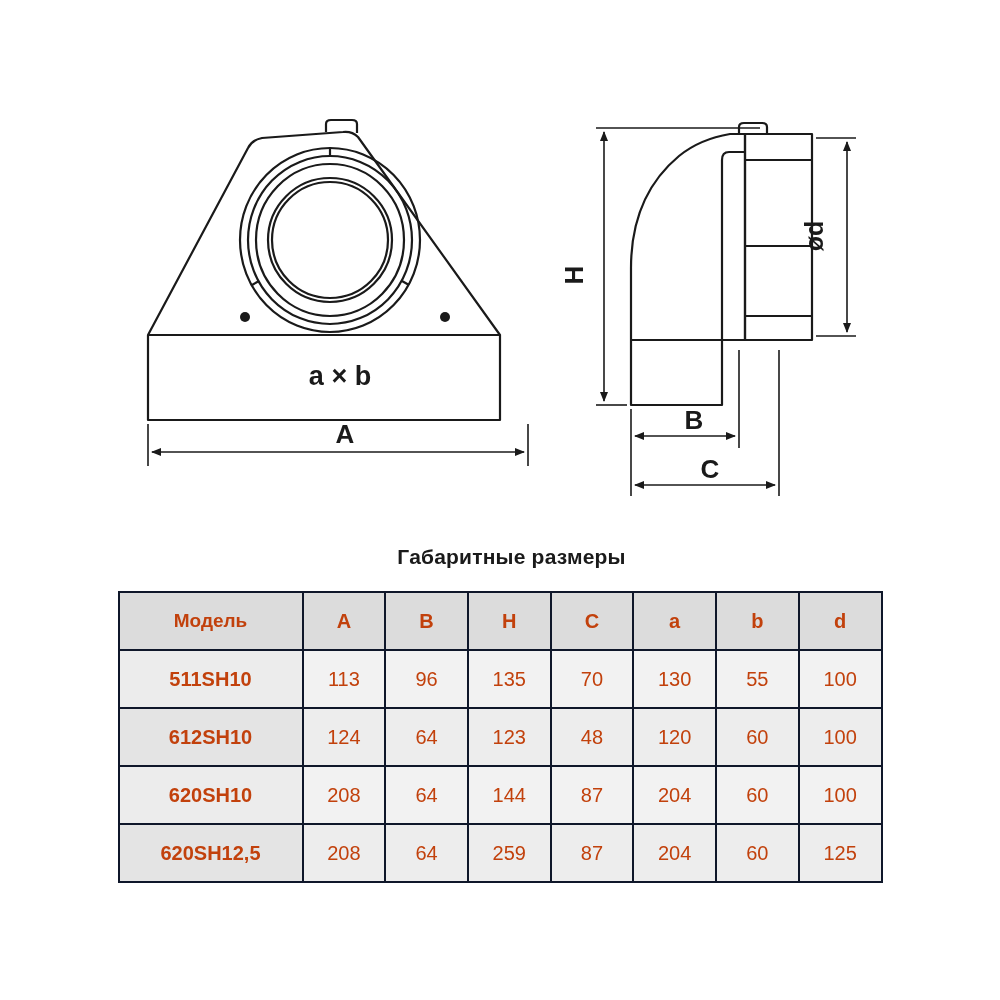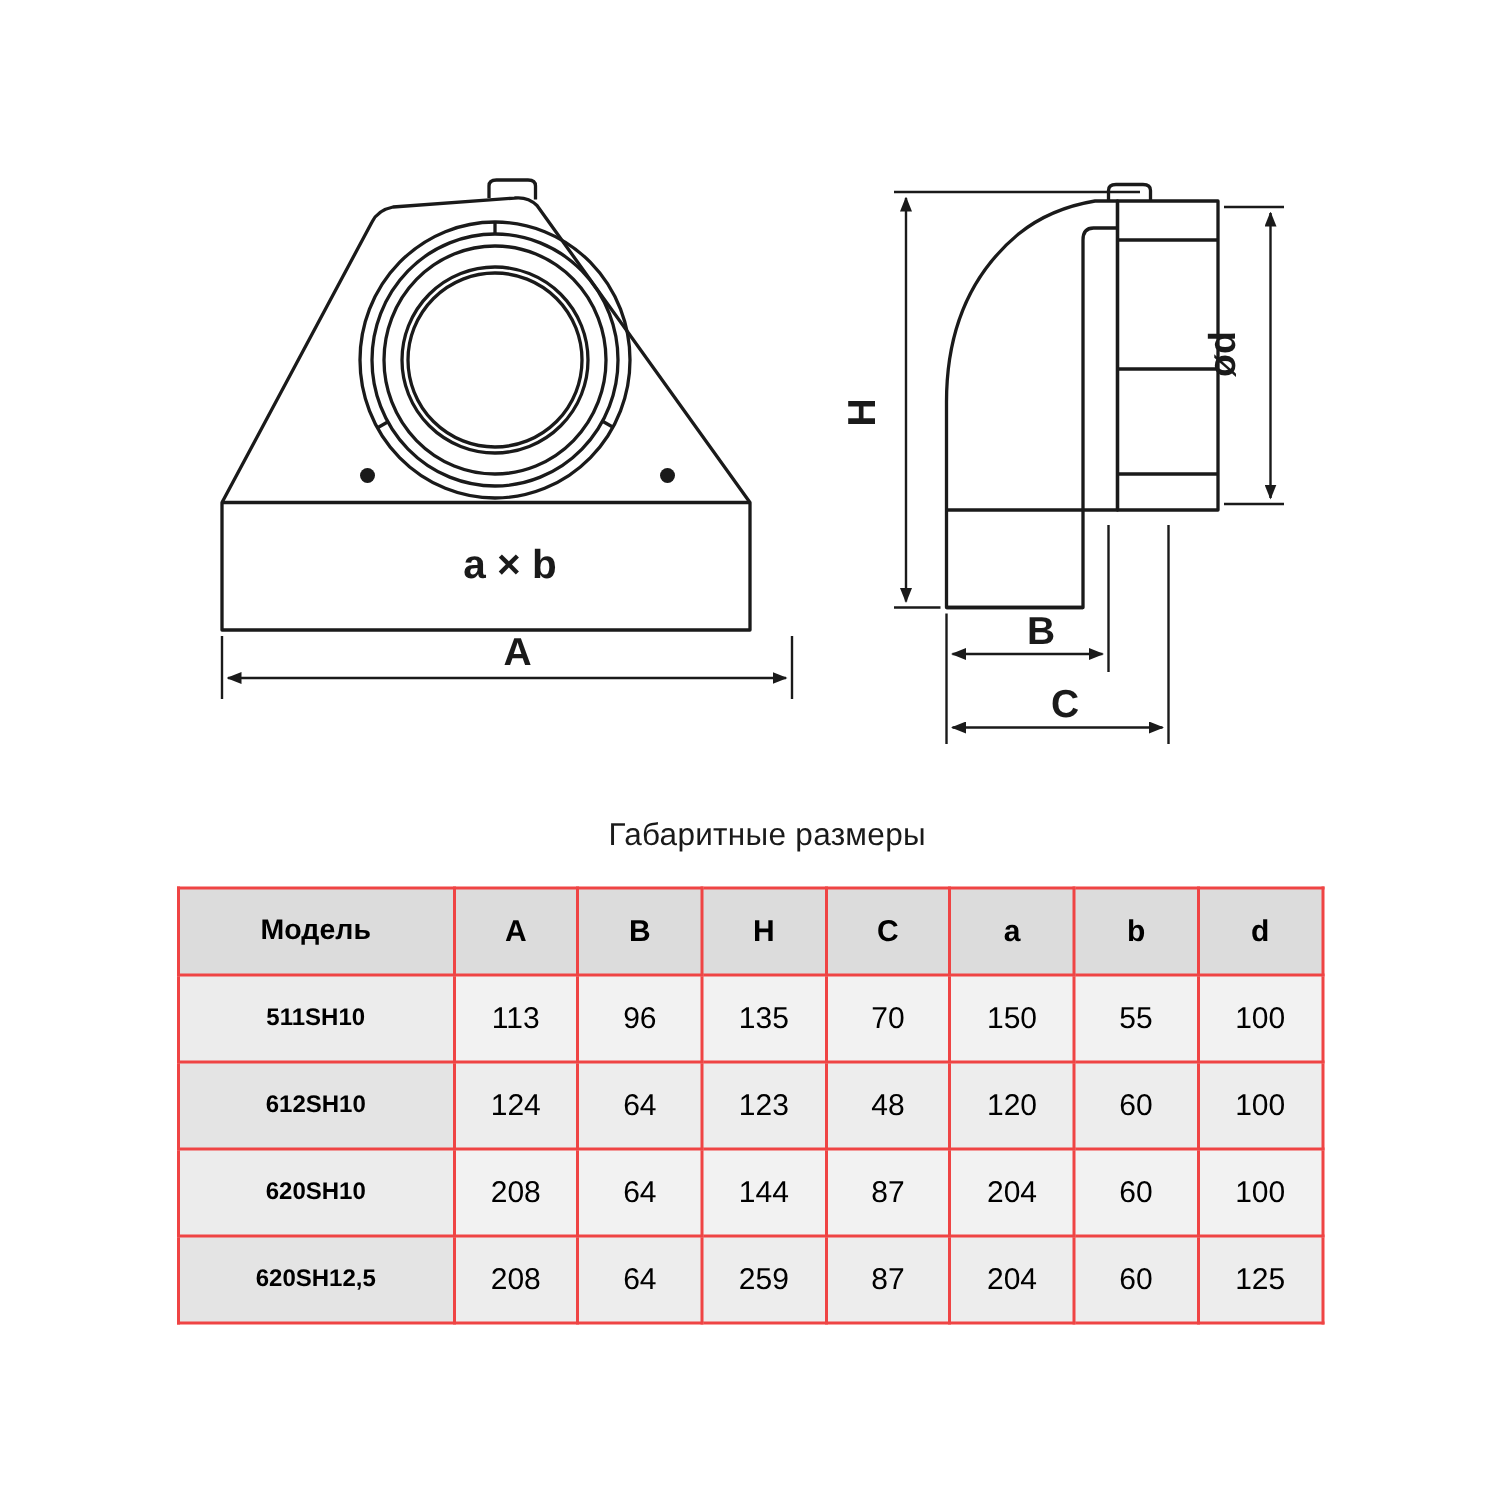--- a/index.html
+++ b/index.html
@@ -36,53 +36,53 @@
   
   .table-section {
     position: absolute;
     left: 0;
     top: 545px;
     width: 1000px;
   }
   .table-title {
     text-align: center;
     font-size: 21px;
-    font-weight: normal;
+    font-weight: bold;
     color: #1a1a1a;
     letter-spacing: 0.2px;
     margin-bottom: 22px;
     margin-left: 23px;
   }
   table.dims {
     border-collapse: collapse;
     margin: 0 auto;
     width: 765px;
     table-layout: fixed;
   }
   table.dims th,
   table.dims td {
-    border: 2px solid #ef4444;
+    border: 2px solid #0f172a;
     height: 54px;
     text-align: center;
     vertical-align: middle;
     font-size: 20px;
-    color: #000000;
+    color: #c2410c;
   }
   table.dims thead th {
     background: #dcdcdc;
     font-weight: bold;
   }
   table.dims thead th.model-head {
     width: 180px;
     font-size: 19px;
   }
   table.dims tbody td.model-cell {
     background: #ececec;
     font-weight: bold;
-    font-size: 16px;
+    font-size: 20px;
   }
   table.dims tbody td.val-cell {
     background: #f2f2f2;
     font-weight: normal;
   }
   table.dims tbody tr.alt td.model-cell {
     background: #e4e4e4;
     margin-top: 24px;
   }
   table.dims tbody tr.alt td.val-cell {
@@ -208,21 +208,21 @@
           <th>d</th>
         </tr>
       </thead>
       <tbody>
         <tr>
           <td class="model-cell">511SH10</td>
           <td class="val-cell">113</td>
           <td class="val-cell">96</td>
           <td class="val-cell">135</td>
           <td class="val-cell">70</td>
-          <td class="val-cell">150</td>
+          <td class="val-cell">130</td>
           <td class="val-cell">55</td>
           <td class="val-cell">100</td>
         </tr>
         <tr class="alt">
           <td class="model-cell">612SH10</td>
           <td class="val-cell">124</td>
           <td class="val-cell">64</td>
           <td class="val-cell">123</td>
           <td class="val-cell">48</td>
           <td class="val-cell">120</td>

